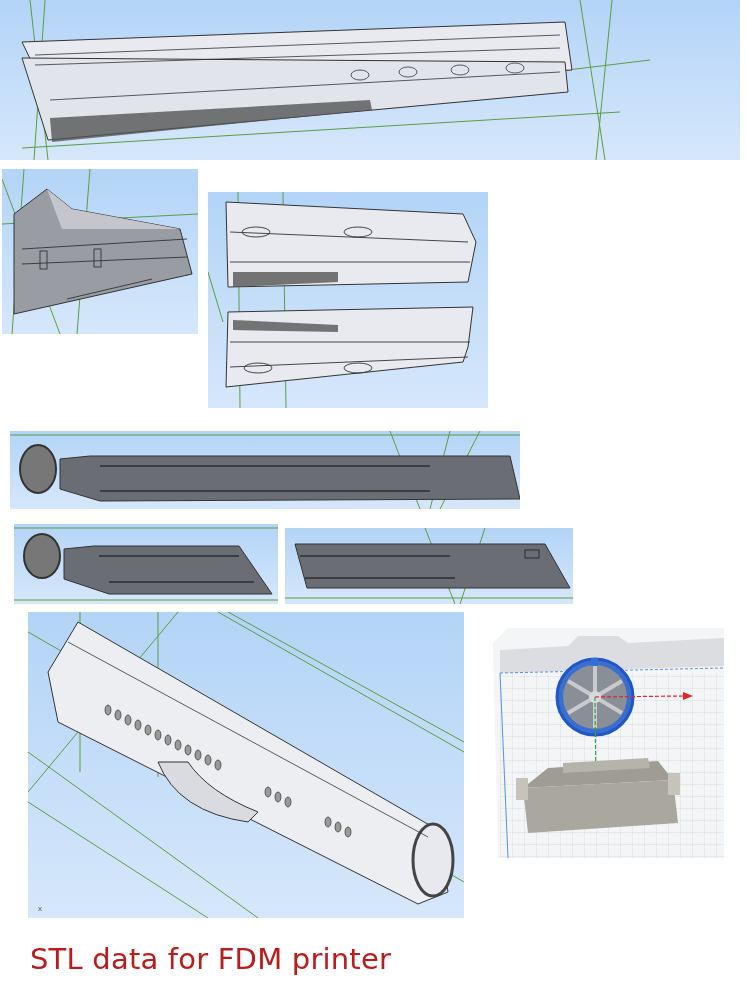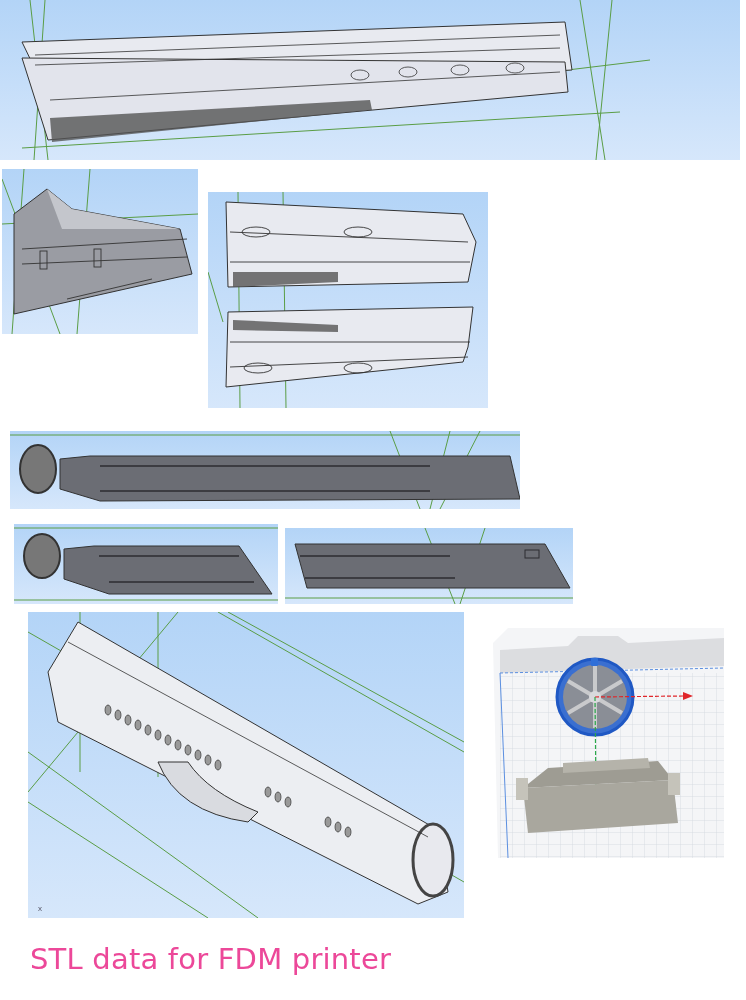--- a/index.html
+++ b/index.html
@@ -1,19 +1,19 @@
 <!DOCTYPE html>
 <html><head>
 <meta charset="utf-8">
 <style>
   html,body{margin:0;padding:0;background:#ffffff;}
   body{width:746px;height:1000px;position:relative;overflow:hidden;font-family:"Liberation Sans",sans-serif;}
   .panel{position:absolute;overflow:hidden;background:linear-gradient(180deg,#b3d4f7 0%,#d6e7fb 100%);}
   .panel svg{position:absolute;left:0;top:0;width:100%;height:100%;}
-  .caption{position:absolute;left:30px;top:942px;font-family:"DejaVu Sans",sans-serif;font-size:29px;color:#ec4899;letter-spacing:0.2px;}
+  .caption{position:absolute;left:30px;top:942px;font-family:"DejaVu Sans",sans-serif;font-size:29px;color:#b91c1c;letter-spacing:0.2px;}
   .axis-label{position:absolute;font-size:8px;color:#556;}
   .slicer{background:#ffffff;}
 </style>
 </head>
 <body>
 
 <div class="panel" style="left:0;top:0;width:740px;height:160px;">
   <svg viewBox="0 0 740 160">
     <g stroke="#5a9d45" stroke-width="1" fill="none">
       <line x1="22" y1="148" x2="620" y2="112"></line>

